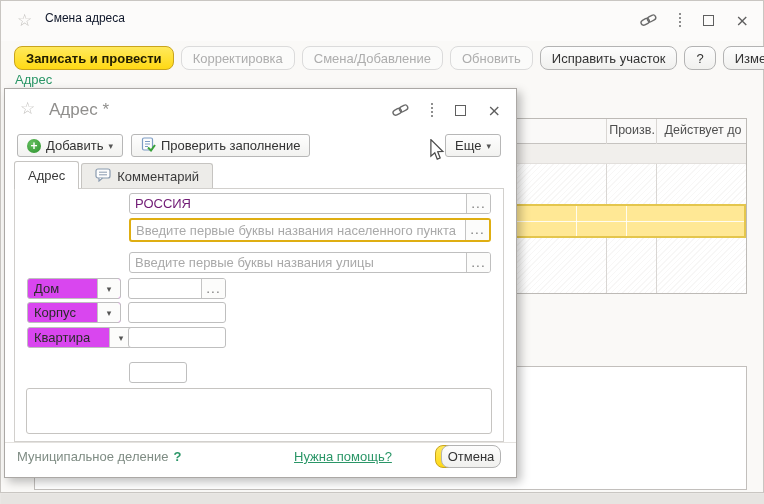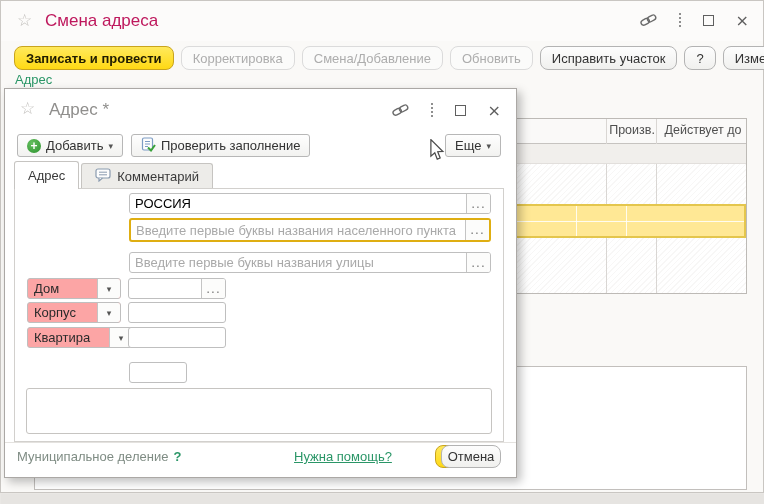--- a/index.html
+++ b/index.html
@@ -6,21 +6,21 @@
   html,body { width:764px; height:504px; }
   body { font-family:"Liberation Sans", sans-serif; background:#E9E7E4; position:relative; overflow:hidden; }
   .abs { position:absolute; }
   .uni { font-family:"DejaVu Sans", sans-serif; }
 
   
   .main-window { position:absolute; left:0; top:0; width:764px; height:493px;
     background:#FAF9F7; border:1px solid #C9C6C2; }
   .mw-titlebar { position:absolute; left:0; top:0; width:100%; height:40px; background:#FCFBFA; }
   .star-icon { color:#C3C1BE; font-size:17px; line-height:1; }
-  .mw-title { position:absolute; left:44px; top:10px; font-size:17px; color:#be185d; }
+  .mw-title { position:absolute; left:44px; top:10px; font-size:12px; color:#0f172a; }
   .win-icons { position:absolute; top:12px; display:flex; align-items:center; gap:22px; color:#6A6A6A; }
   .kebab { display:inline-flex; flex-direction:column; gap:2px; align-items:center; }
   .kebab i { width:2px; height:2px; background:#6A6A6A; border-radius:50%; }
   .maxbox { width:11px; height:11px; border:1.5px solid #5F5F5F; display:inline-block; }
   .closex { font-size:16px; line-height:11px; color:#5F5F5F; }
   .chain-icon svg { display:block; }
 
   
   .mw-toolbar { position:absolute; left:13px; top:45px; display:flex; gap:7px; }
   .btn { display:inline-flex; align-items:center; justify-content:center; height:24px;
@@ -69,27 +69,27 @@
     border-radius:3px 3px 0 0; background:#EDECE9; }
   .tab.active { background:#FFFFFF; height:28px; position:relative; z-index:3; }
   .tab-pane { position:absolute; left:9px; top:99px; width:490px; height:254px;
     border:1px solid #D2D0CD; background:#fff; z-index:2; }
 
   
   .flabel { position:absolute; font-size:13px; color:#3B3B3B; }
   .fld { position:absolute; display:flex; align-items:stretch; border:1px solid #BFBFBF;
     border-radius:3px; background:#fff; height:21px; overflow:hidden; }
   .fld input { border:none; outline:none; flex:1; font-size:13px; padding:0 5px;
-    font-family:"Liberation Sans", sans-serif; color:#000000; background:transparent; min-width:0; }
+    font-family:"Liberation Sans", sans-serif; color:#701a75; background:transparent; min-width:0; }
   .fld input::placeholder { color:#A9A9A9; }
   .fld .dots { width:24px; border-left:1px solid #C4C4C4; display:flex; align-items:center;
     justify-content:center; color:#777; font-size:12px; letter-spacing:1px; background:#FCFCFB; }
   .fld.gold { border:2px solid #DFAE12; height:24px; }
   .combo { position:absolute; display:flex; height:21px; border:1px solid #BFBFBF; border-radius:3px;
-    background:#fca5a5; overflow:hidden; }
+    background:#d946ef; overflow:hidden; }
   .combo .txt { flex:1; font-size:13px; color:#2B2B2B; padding:2px 0 0 6px; }
   .combo .arr { width:23px; border-left:1px solid #C4C4C4; display:flex; align-items:center;
     justify-content:center; color:#555; font-size:9px; background:#FCFCFB; }
   .plain-input { position:absolute; height:21px; border:1px solid #BFBFBF; border-radius:3px;
     font-size:13px; padding:0 5px; font-family:"Liberation Sans", sans-serif; color:#1A1A1A; outline:none; }
   textarea.note { position:absolute; resize:none; border:1px solid #C6C4C1; border-radius:3px;
     outline:none; background:#fff; }
   .dlg-sep { position:absolute; left:0; top:353px; width:100%; height:1px; background:#E4E2DF; }
 
   

